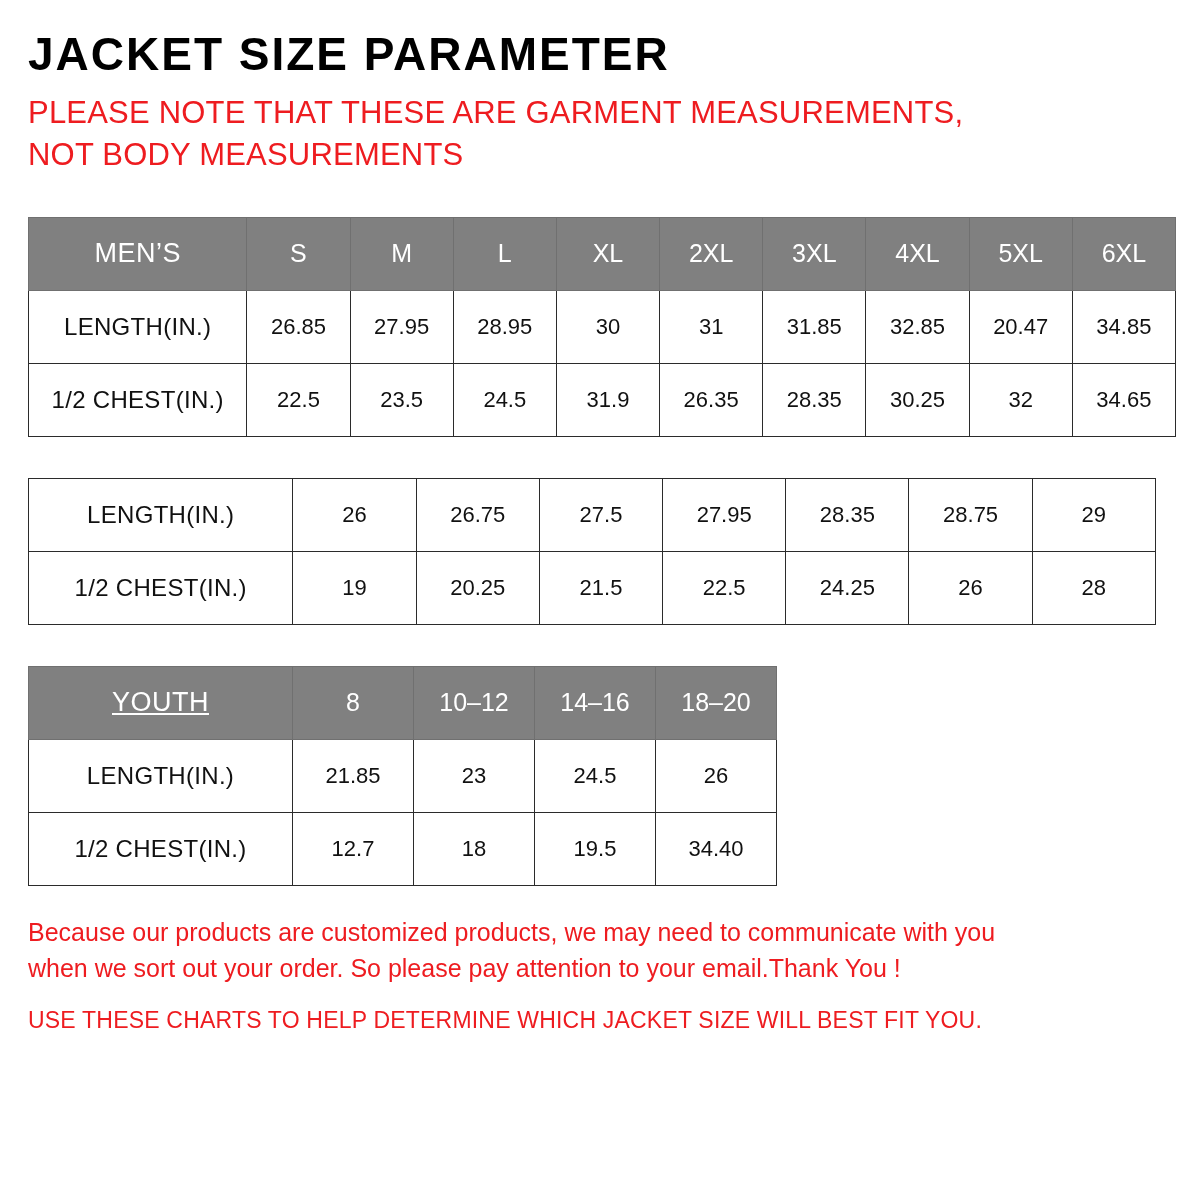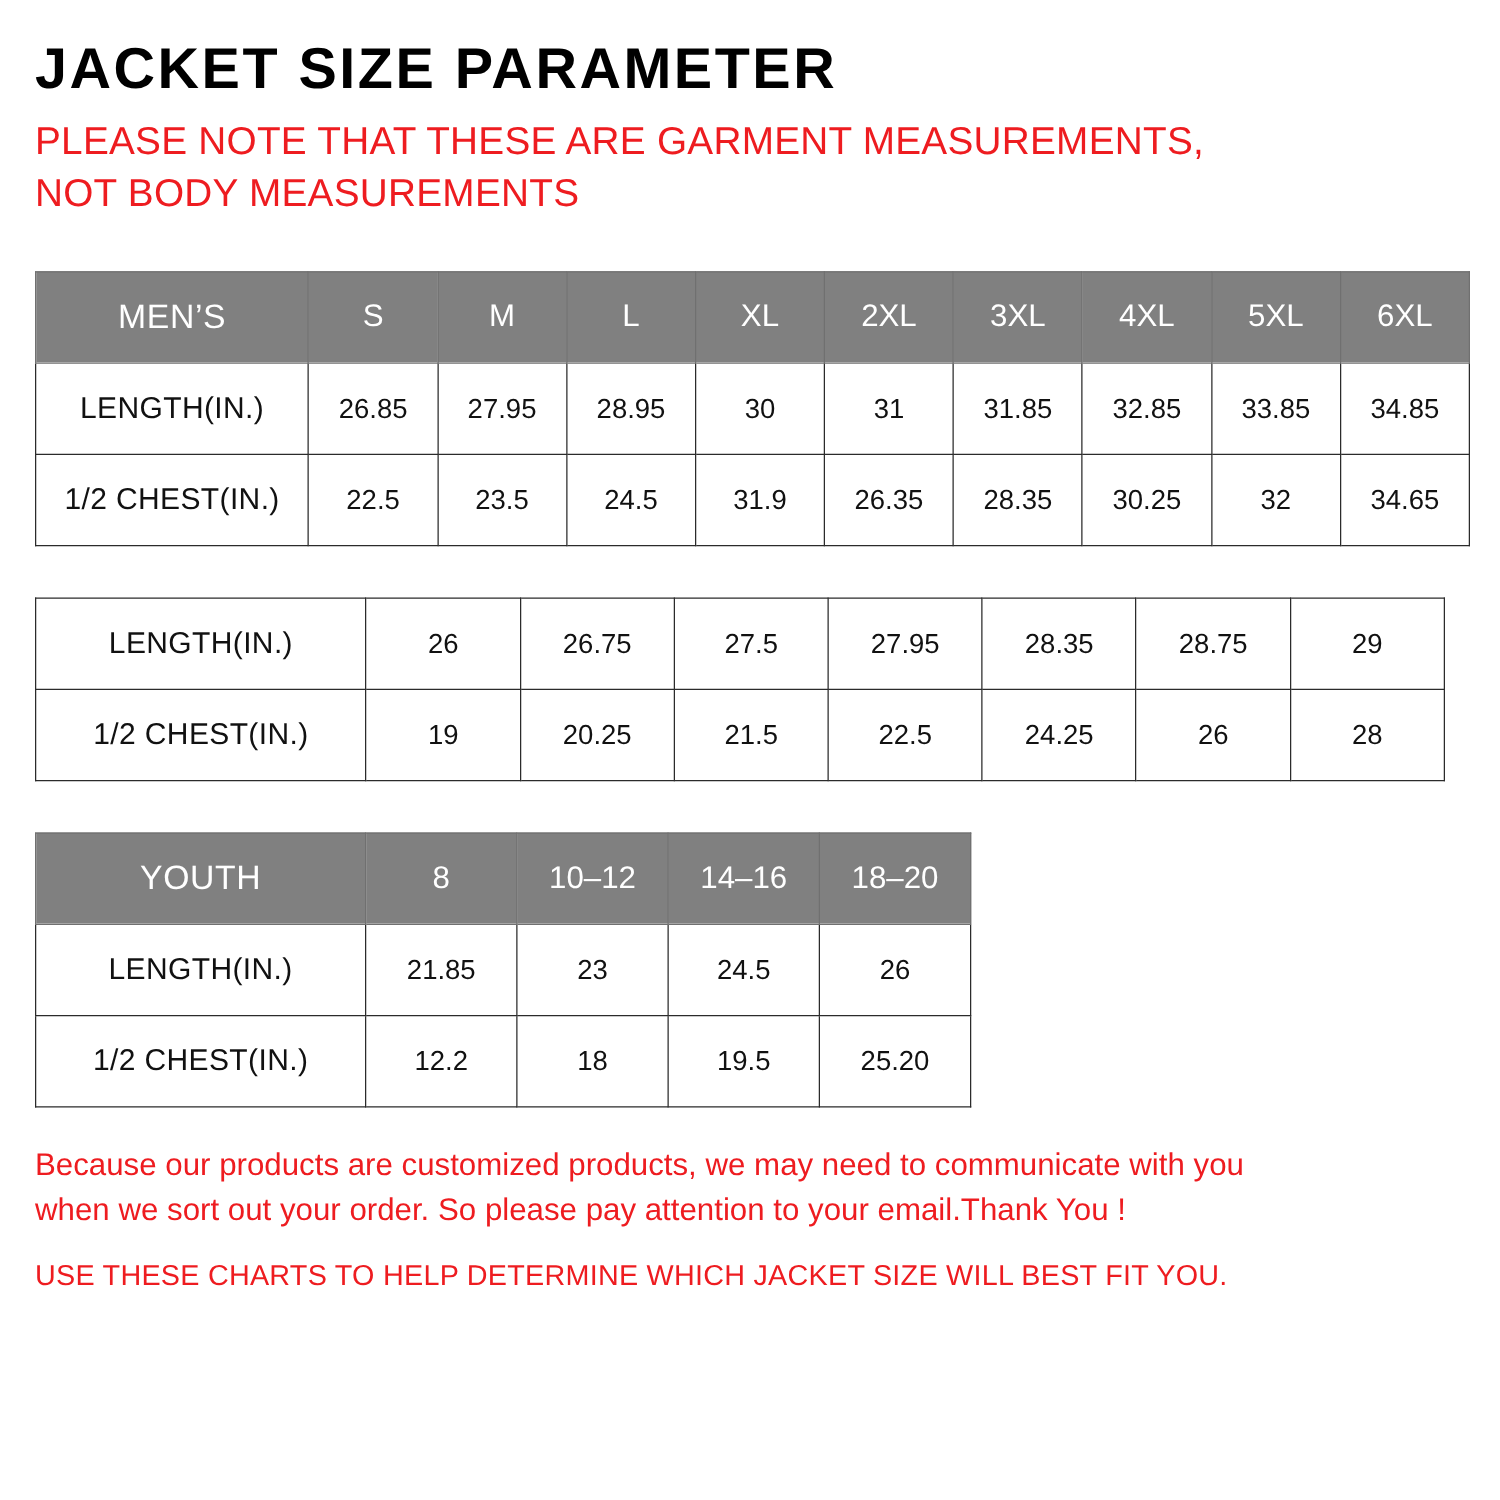--- a/index.html
+++ b/index.html
@@ -77,21 +77,21 @@
   .women-table col.cx { width: 123px; }
   .women-table tr.header-row td { font-size: 27px; }
   .women-table tr.header-row td.cat { font-size: 29px; }
   .women-table td { height: 80px; font-size: 24px; }
   .women-table td.rowlabel { font-size: 26px; }
   
   .youth-table { width: 748px; }
   .youth-table col.c0 { width: 264px; }
   .youth-table col.cx { width: 121px; }
   .youth-table tr.header-row td { font-size: 27px; }
-  .youth-table tr.header-row td.cat { font-size: 29px; }
+  .youth-table tr.header-row td.cat { font-size: 29px; text-decoration: underline; }
   .youth-table td { height: 80px; font-size: 24px; }
   .youth-table td.rowlabel { font-size: 26px; }
 
   .footer {
     margin-top: 6px;
   }
   .footer p {
     color: #ee1c20;
     font-size: 25px;
     line-height: 1.45;
@@ -141,21 +141,21 @@
       </tr>
       <tr>
         <td class="rowlabel">LENGTH(IN.)</td>
         <td>26.85</td>
         <td>27.95</td>
         <td>28.95</td>
         <td>30</td>
         <td>31</td>
         <td>31.85</td>
         <td>32.85</td>
-        <td>33.85</td>
+        <td>20.47</td>
         <td>34.85</td>
       </tr>
       <tr>
         <td class="rowlabel">1/2 CHEST(IN.)</td>
         <td>22.5</td>
         <td>23.5</td>
         <td>24.5</td>
         <td>31.9</td>
         <td>26.35</td>
         <td>28.35</td>
@@ -219,24 +219,24 @@
       </tr>
       <tr>
         <td class="rowlabel">LENGTH(IN.)</td>
         <td>21.85</td>
         <td>23</td>
         <td>24.5</td>
         <td>26</td>
       </tr>
       <tr>
         <td class="rowlabel">1/2 CHEST(IN.)</td>
-        <td>12.2</td>
+        <td>12.7</td>
         <td>18</td>
         <td>19.5</td>
-        <td>25.20</td>
+        <td>34.40</td>
       </tr>
     </tbody>
   </table>
 
   <div class="footer">
     <p>Because our products are customized products, we may need to communicate with you when we sort out your order. So please pay attention to your email.Thank You !</p>
     <p class="small">USE THESE CHARTS TO HELP DETERMINE WHICH JACKET SIZE WILL BEST FIT YOU.</p>
   </div>
 
 </div>

